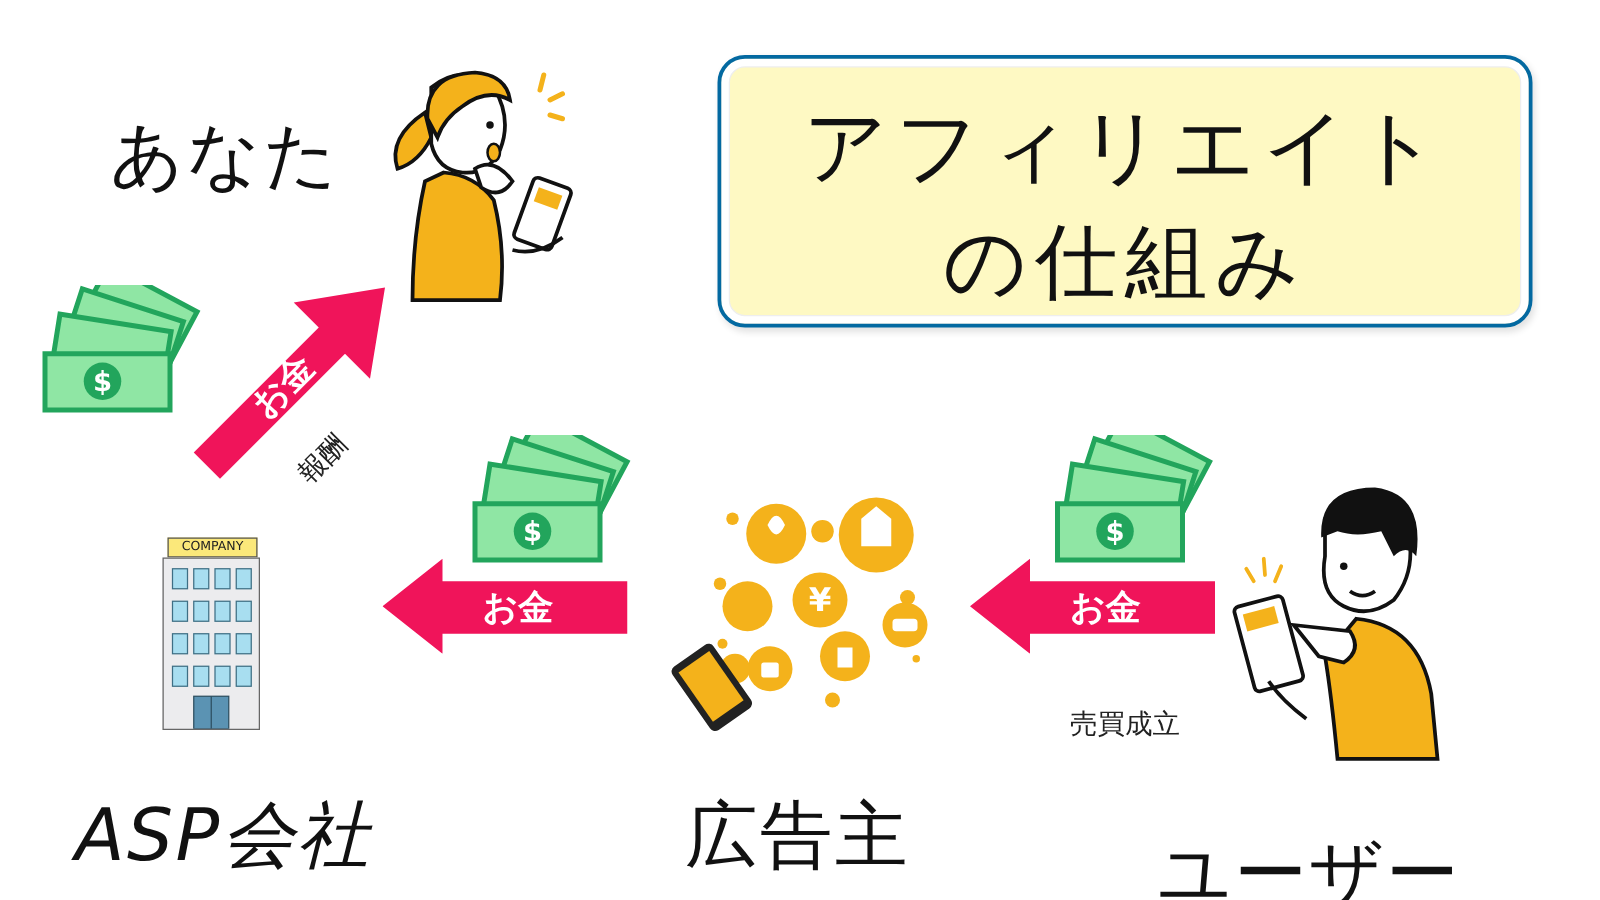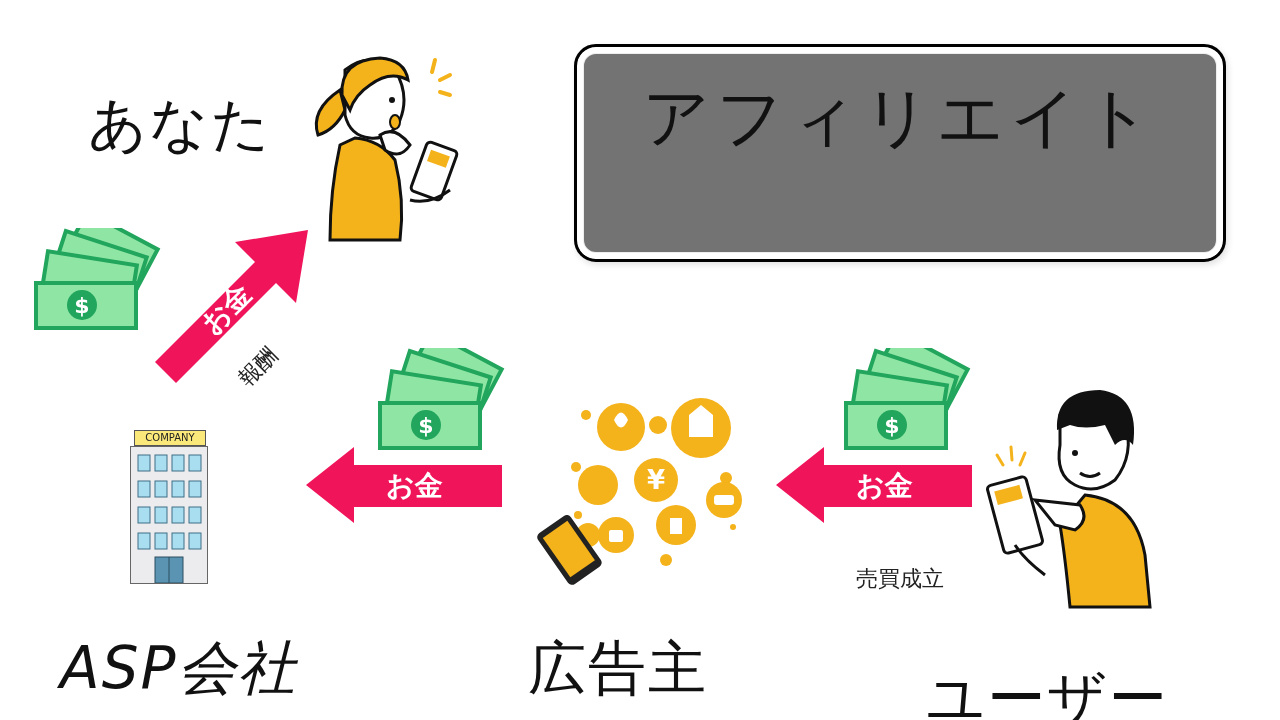--- a/index.html
+++ b/index.html
@@ -1,30 +1,31 @@
 <!DOCTYPE html>
 <html><head>
 <meta charset="utf-8">
 <style>
   html, body { margin:0; padding:0; }
   body { width:1280px; height:720px; background:#ffffff; position:relative; overflow:hidden;
          font-family:"DejaVu Sans", sans-serif; color:#111; }
   .abs { position:absolute; }
   .label-big { font-size:58px; font-weight:400; letter-spacing:2px; color:#111; }
   .title-box { left:574px; top:44px; width:652px; height:218px; box-sizing:border-box;
-               border:3px solid #000000; background:#737373;
+               border:3px solid #0369a1; background:#fef9c3;
                border-radius:22px; box-shadow: inset 0 0 0 6px #fff, inset 0 0 0 7px #eee, 2px 3px 6px rgba(0,0,0,0.12); }
   .title-text { position:absolute; left:0; right:0; text-align:center; font-size:66px; color:#111; letter-spacing:6px; }
   .small-text { font-size:22px; color:#222; }
 </style>
 </head>
 <body>
 
 <div class="abs title-box">
   <div class="title-text" style="top:26px;">アフィリエイト</div>
+  <div class="title-text" style="top:118px;">の仕組み</div>
 </div>
 
 <div class="abs label-big" style="left:88px; top:86px;">あなた</div>
 
 <svg class="abs" style="left:300px; top:50px;" width="180" height="200" viewBox="0 0 180 200">
 
   <path d="M40 95 Q30 140 30 190 L100 190 Q105 150 95 110 Q80 90 55 88 Z" fill="#f4b21b" stroke="#111" stroke-width="3"></path>
 
   <path d="M40 40 Q10 60 18 85 Q35 80 45 60 Z" fill="#f4b21b" stroke="#111" stroke-width="3"></path>
 
@@ -177,14 +178,14 @@
   <rect x="10" y="95" width="40" height="70" rx="4" transform="rotate(-15 30 130)" fill="#fff" stroke="#111" stroke-width="3"></rect>
   <rect x="16" y="102" width="26" height="14" transform="rotate(-15 30 130)" fill="#f4b21b"></rect>
   <path d="M30 160 Q40 175 60 190" fill="none" stroke="#111" stroke-width="3"></path>
 
   <line x1="12" y1="70" x2="18" y2="80" stroke="#f4b21b" stroke-width="3" stroke-linecap="round"></line>
   <line x1="26" y1="62" x2="27" y2="75" stroke="#f4b21b" stroke-width="3" stroke-linecap="round"></line>
   <line x1="40" y1="68" x2="35" y2="80" stroke="#f4b21b" stroke-width="3" stroke-linecap="round"></line>
 </svg>
 
 <div class="abs label-big" style="left:60px; top:630px;font-style:italic;">ASP会社</div>
-<div class="abs label-big" style="left:528px; top:630px;">広告主</div>
+<div class="abs label-big" style="left:548px; top:630px;">広告主</div>
 <div class="abs label-big" style="left:926px; top:660px;">ユーザー</div>
 
 </body></html>

